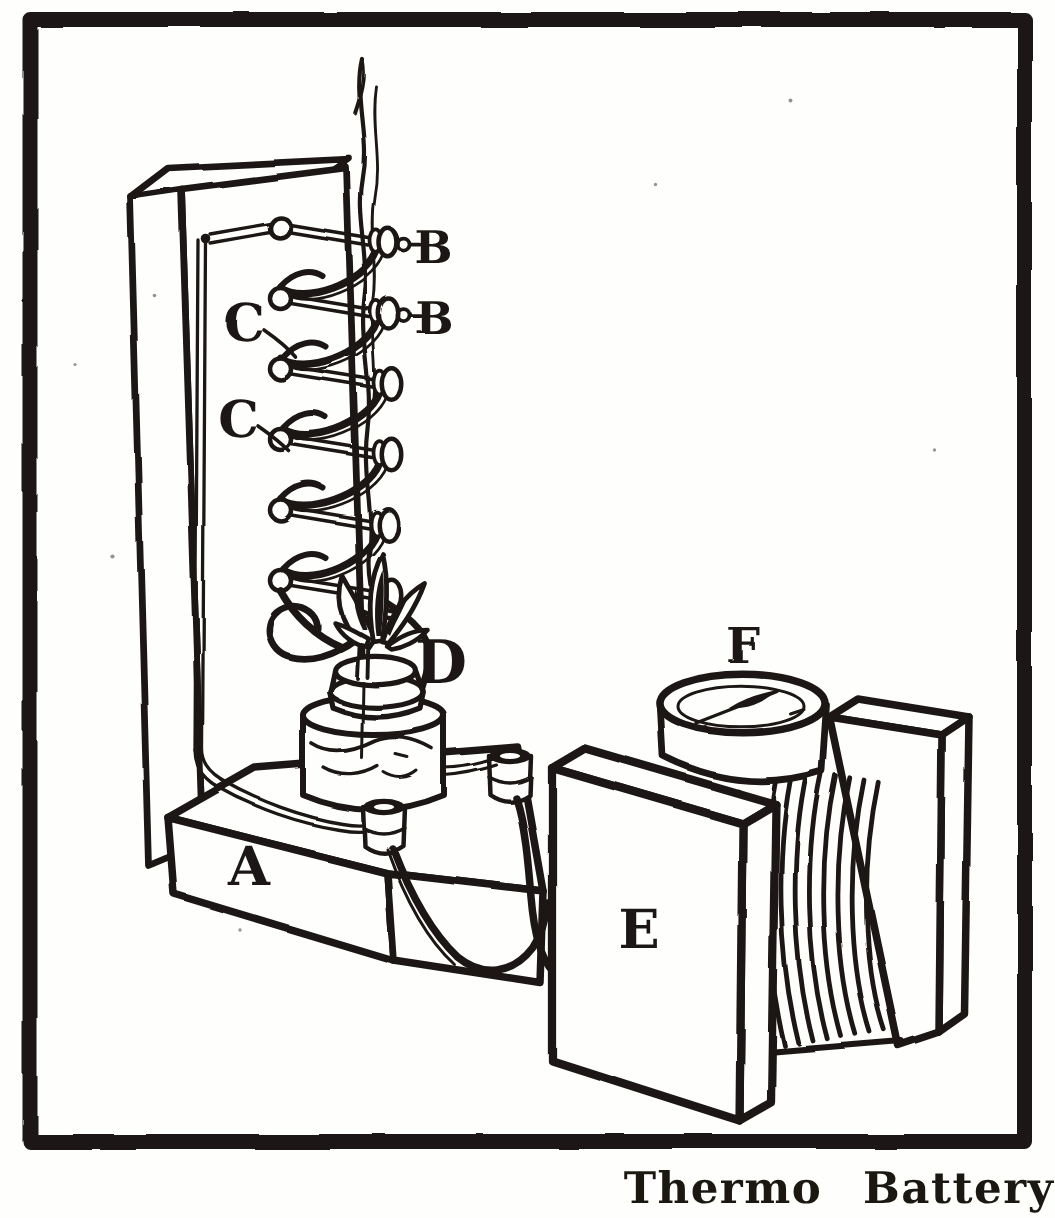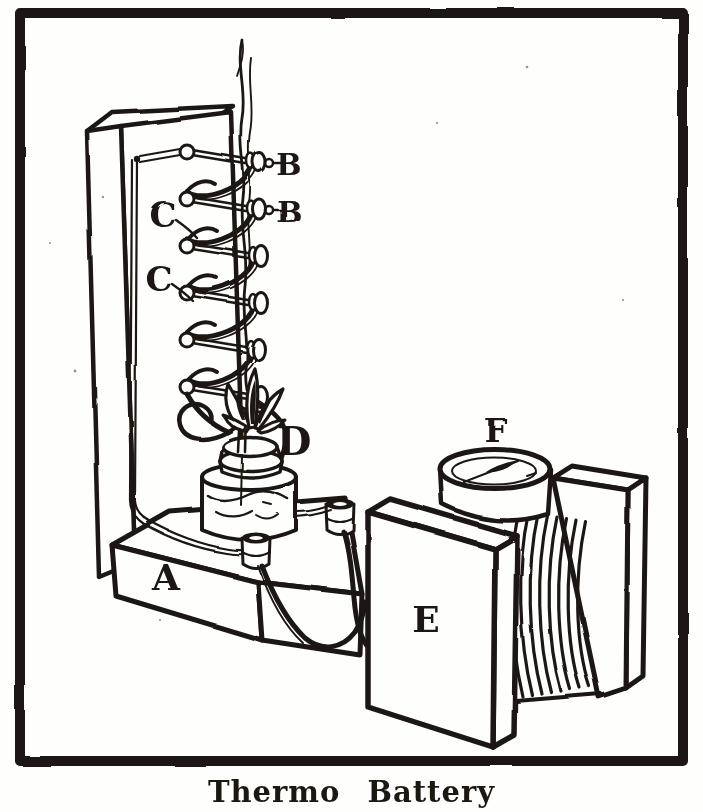--- a/index.html
+++ b/index.html
@@ -5,21 +5,21 @@
   :root { --ink:#1b1812; --paper:#fefefc; }
   html,body { margin:0; padding:0; background:var(--paper); }
   .page { position:relative; width:703px; height:812px; background:var(--paper); overflow:hidden;
           font-family:"DejaVu Serif", serif; }
   svg { display:block; }
   .s  { stroke:var(--ink); fill:none; stroke-linecap:round; stroke-linejoin:round; }
   .f  { stroke:var(--ink); fill:var(--paper); stroke-linejoin:round; stroke-linecap:round; }
   .k  { fill:var(--ink); stroke:none; }
   .lbl { fill:var(--ink); font-family:"DejaVu Serif", serif; font-weight:bold; text-anchor:middle; }
   .speck { fill:#3a3a3a; opacity:.55; }
-  .caption { position:absolute; left:0; right:0; top:775px; text-align:center;
+  .caption { position:absolute; left:0; right:0; top:775px; text-align:right;
              font-family:"DejaVu Serif", serif; font-weight:bold; font-size:29px;
              color:var(--ink); letter-spacing:1px; word-spacing:16px; }
 </style>
 </head>
 <body>
 
 <div class="page">
 <svg width="703" height="812" viewBox="0 0 703 812">
   <defs>
     <filter id="rough" x="-5%" y="-5%" width="110%" height="110%">

